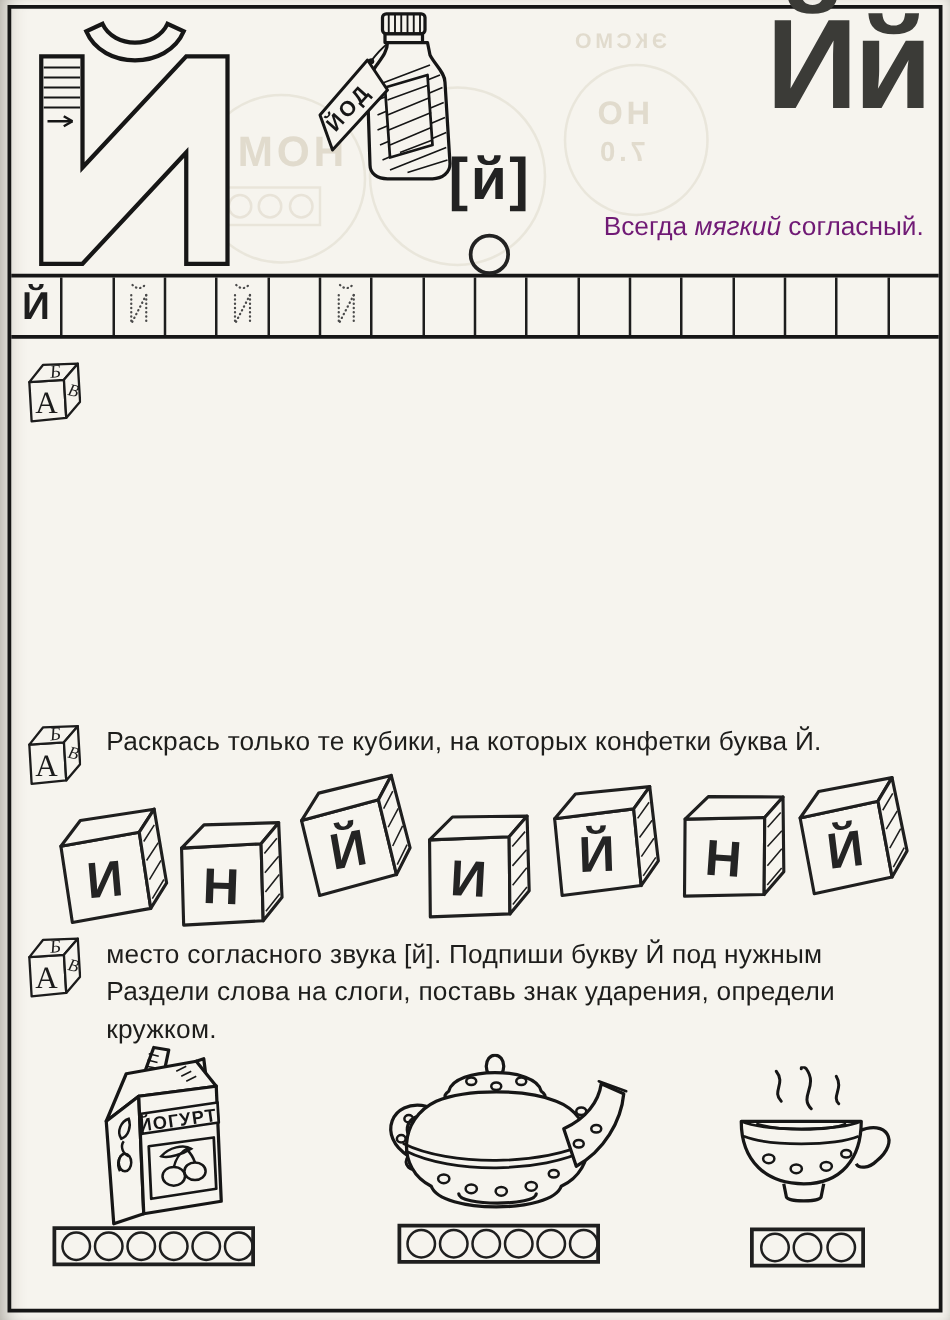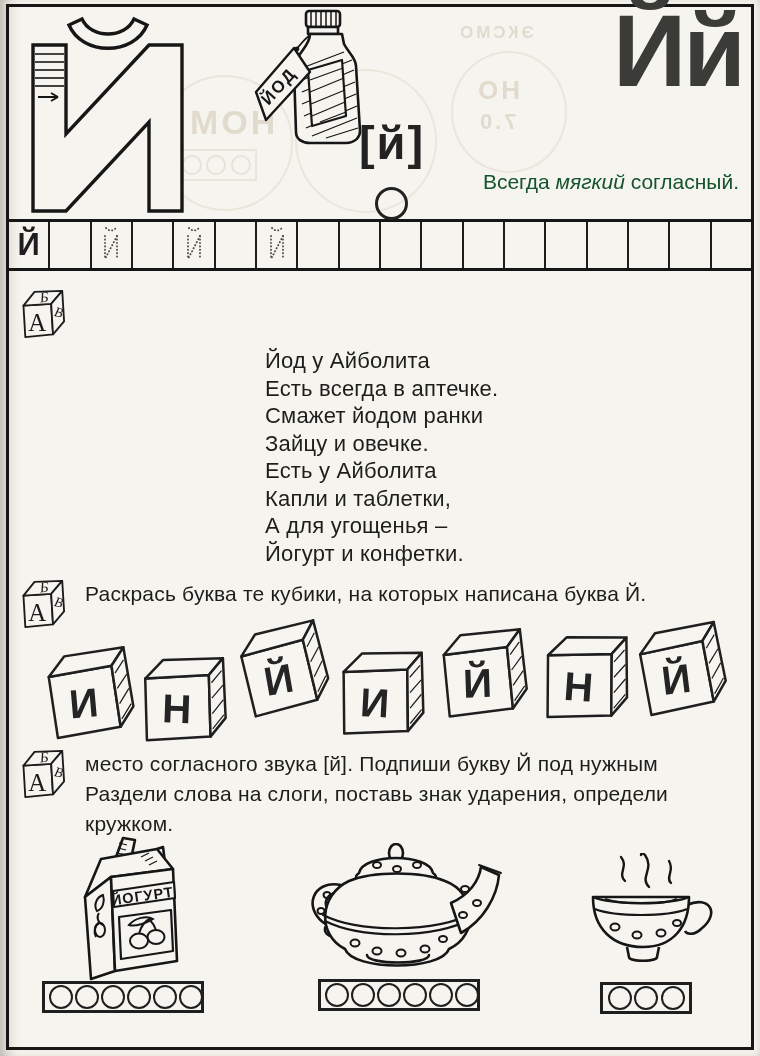--- a/index.html
+++ b/index.html
@@ -26,21 +26,21 @@
     font-size:47px;font-weight:700;letter-spacing:2px;color:#222;
   }
   .sound-circle{
     position:absolute;left:366px;top:180px;width:27px;height:27px;
     border:3px solid #222;border-radius:50%;background:transparent;
   }
   .letter-pair{
     position:absolute;right:8px;top:-14px;
     font-size:102px;font-weight:700;letter-spacing:-3px;color:#3b3b37;line-height:1.15;
   }
-  .sound-note{position:absolute;right:12px;top:163px;font-size:21px;color:#14532d;}
+  .sound-note{position:absolute;right:12px;top:163px;font-size:21px;color:#701a75;}
   .sound-note i{font-style:italic;}
   
   .ghost{position:absolute;color:#b7aa8d;pointer-events:none;}
   .ghost-circle{border:2px solid rgba(183,170,141,.35);border-radius:50%;opacity:.55;}
   .ghost-word{transform:scaleX(-1);opacity:.33;font-weight:700;letter-spacing:3px;}
   .ghost-rect{border:2px solid rgba(183,170,141,.4);opacity:.5;display:flex;align-items:center;justify-content:space-evenly;}
   .ghost-rect span{display:block;width:16px;height:16px;border:2px solid rgba(183,170,141,.45);border-radius:50%;}
   
   .trace-row{display:flex;height:46px;border-bottom:3px solid #161616;}
   .trace-cell{
@@ -209,44 +209,34 @@
                 <polygon points="7,22 37,20 39,53 9,56"></polygon>
                 <polygon points="7,22 19,7 49,6 37,20"></polygon>
                 <polygon points="37,20 49,6 51,39 39,53"></polygon>
               </g>
               <text class="serif-letter" x="22" y="49" font-size="27" text-anchor="middle" fill="#1c1c1c" font-family="Liberation Serif,serif">А</text>
               <text class="serif-letter" x="30" y="18" font-size="16" font-style="italic" text-anchor="middle" fill="#1c1c1c" transform="rotate(-6 30 18)" font-family="Liberation Serif,serif">Б</text>
               <text class="serif-letter" x="44" y="34" font-size="15" font-style="italic" text-anchor="middle" fill="#1c1c1c" transform="rotate(14 44 34)" font-family="Liberation Serif,serif">В</text>
             </svg></div>
       </div>
 
-      <div class="poem">
-          <div>Йод у Айболита</div>
-          <div>Есть всегда в аптечке.</div>
-          <div>Смажет йодом ранки</div>
-          <div>Зайцу и овечке.</div>
-          <div>Есть у Айболита</div>
-          <div>Капли и таблетки,</div>
-          <div>А для угощенья –</div>
-          <div>Йогурт и конфетки.</div>
-        </div>
 
       <div class="task task-2">
         <div class="task-icon"><svg width="48" height="58" viewBox="0 0 52 62">
               <g fill="#f6f4ee" stroke="#1c1c1c" stroke-width="2" stroke-linejoin="round">
                 <polygon points="7,22 37,20 39,53 9,56"></polygon>
                 <polygon points="7,22 19,7 49,6 37,20"></polygon>
                 <polygon points="37,20 49,6 51,39 39,53"></polygon>
               </g>
               <text class="serif-letter" x="22" y="49" font-size="27" text-anchor="middle" fill="#1c1c1c" font-family="Liberation Serif,serif">А</text>
               <text class="serif-letter" x="30" y="18" font-size="16" font-style="italic" text-anchor="middle" fill="#1c1c1c" transform="rotate(-6 30 18)" font-family="Liberation Serif,serif">Б</text>
               <text class="serif-letter" x="44" y="34" font-size="15" font-style="italic" text-anchor="middle" fill="#1c1c1c" transform="rotate(14 44 34)" font-family="Liberation Serif,serif">В</text>
             </svg></div>
         <div class="task-text">
-            <div>Раскрась буква те кубики, на которых написана буква Й.</div>
+            <div>Раскрась только те кубики, на которых конфетки буква Й.</div>
           </div>
       </div>
 
       <div class="cubes-row" id="cubes-row">
           <div class="cube" style="left: 28px; top: 26px; transform: rotate(-5deg);"><svg width="100" height="104" viewBox="0 0 104 108">
               <g fill="#f7f5ef" stroke="#1f1f1f" stroke-width="2.6" stroke-linejoin="round">
                 <polygon points="14,34 80,28 84,92 18,98"></polygon>
                 <polygon points="14,34 32,14 94,10 80,28"></polygon>
                 <polygon points="80,28 94,10 99,72 84,92"></polygon>
               </g>

